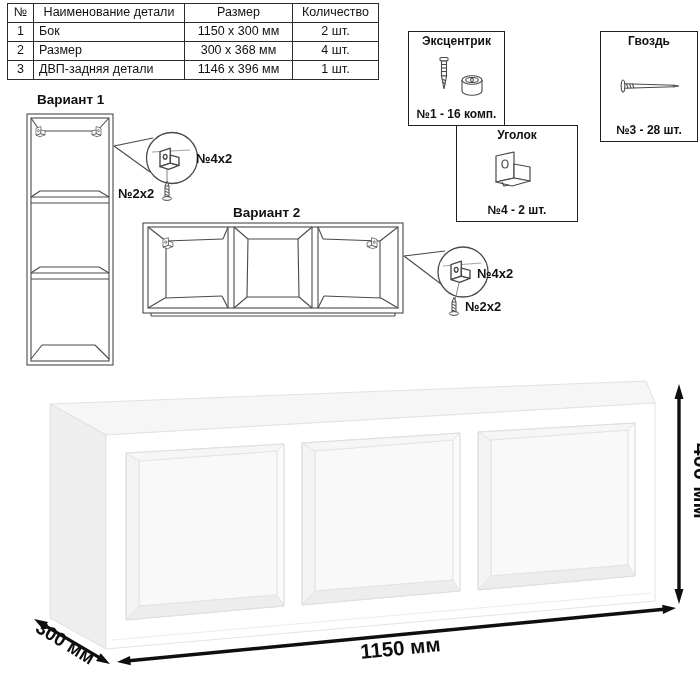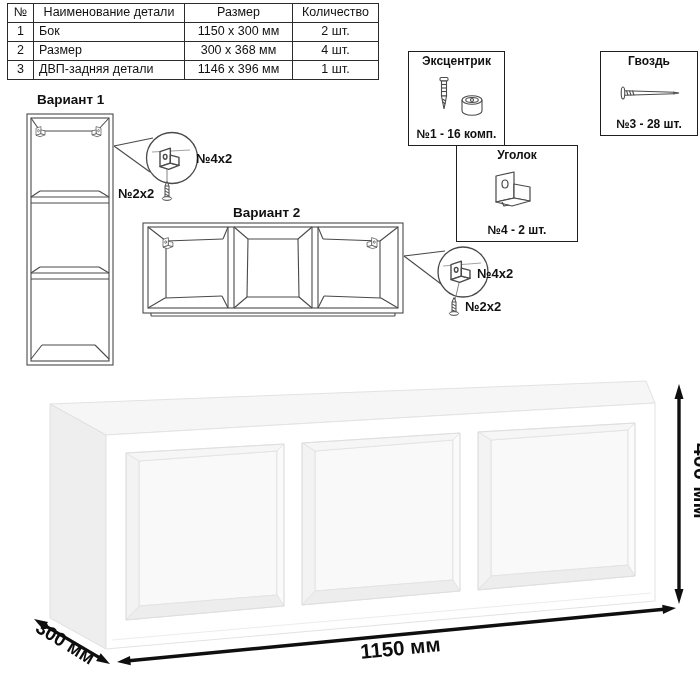--- a/index.html
+++ b/index.html
@@ -8,21 +8,21 @@
   .drawing{position:absolute;left:0;top:0;}
   
   .parts-table{position:absolute;left:7px;top:3px;border-collapse:collapse;
                font-size:12.5px;line-height:1.1;background:#fff;}
   .parts-table td{border:1.5px solid #2b2b2b;height:18px;padding:0 5px;text-align:center;white-space:nowrap;}
   .parts-table td.name{text-align:left;margin-top:48px;}
   
   .hw-box{position:absolute;left:408px;top:31px;width:290px;height:191px;}
   .hw-cell{position:absolute;box-sizing:border-box;border:1.6px solid #1f1f1f;background:#fff;
            display:flex;flex-direction:column;justify-content:space-between;align-items:center;
-           padding:3px 1px 4px;margin-top:20px;}
+           padding:3px 1px 4px;}
   .hw-title{font-weight:bold;font-size:12px;text-align:center;line-height:1.12;}
   .hw-qty{font-weight:bold;font-size:12px;text-align:center;white-space:nowrap;}
   .hw-icon{flex:0 0 auto;}
   svg text{font-family:"Liberation Sans",sans-serif;}
   .lbl{font-weight:bold;font-size:13.5px;fill:#111;}
   .callout-lbl{font-weight:bold;font-size:13px;fill:#111;}
   .dim{font-weight:bold;fill:#0d0d0d;}
 </style>
 </head>
 <body>
@@ -255,21 +255,21 @@
         <ellipse cx="50" cy="24" rx="6.3" ry="2.5"></ellipse>
         <circle cx="50" cy="24" r="1.5"></circle>
         <line x1="40" y1="24" x2="40" y2="35"></line>
         <line x1="60" y1="24" x2="60" y2="35"></line>
         <path d="M40,35 A10,4.2 0 0 0 60,35" fill="none"></path>
       </svg>
       <div class="hw-qty">№1 - 16 комп.</div>
     </div>
 
 
-    <div class="hw-cell" style="left:192px;top:0;width:98px;height:85px;">
+    <div class="hw-cell" style="left:192px;top:0;width:98px;height:111px;">
       <div class="hw-title">Гвоздь</div>
       <svg class="hw-icon" width="70" height="34" viewBox="0 0 70 34" fill="#ffffff" stroke="#4a4a4a" stroke-width="1.1">
         <ellipse cx="9" cy="17" rx="1.8" ry="6"></ellipse>
         <line x1="10.8" y1="14.8" x2="60" y2="16.2"></line>
         <line x1="10.8" y1="19.2" x2="60" y2="17.8"></line>
         <line x1="12.5" y1="14.6" x2="14" y2="19.4"></line>
         <line x1="15.5" y1="14.7" x2="17" y2="19.3"></line>
         <line x1="18.5" y1="14.8" x2="20" y2="19.2"></line>
         <polygon points="60,16.2 65,17 60,17.8"></polygon>
       </svg>

